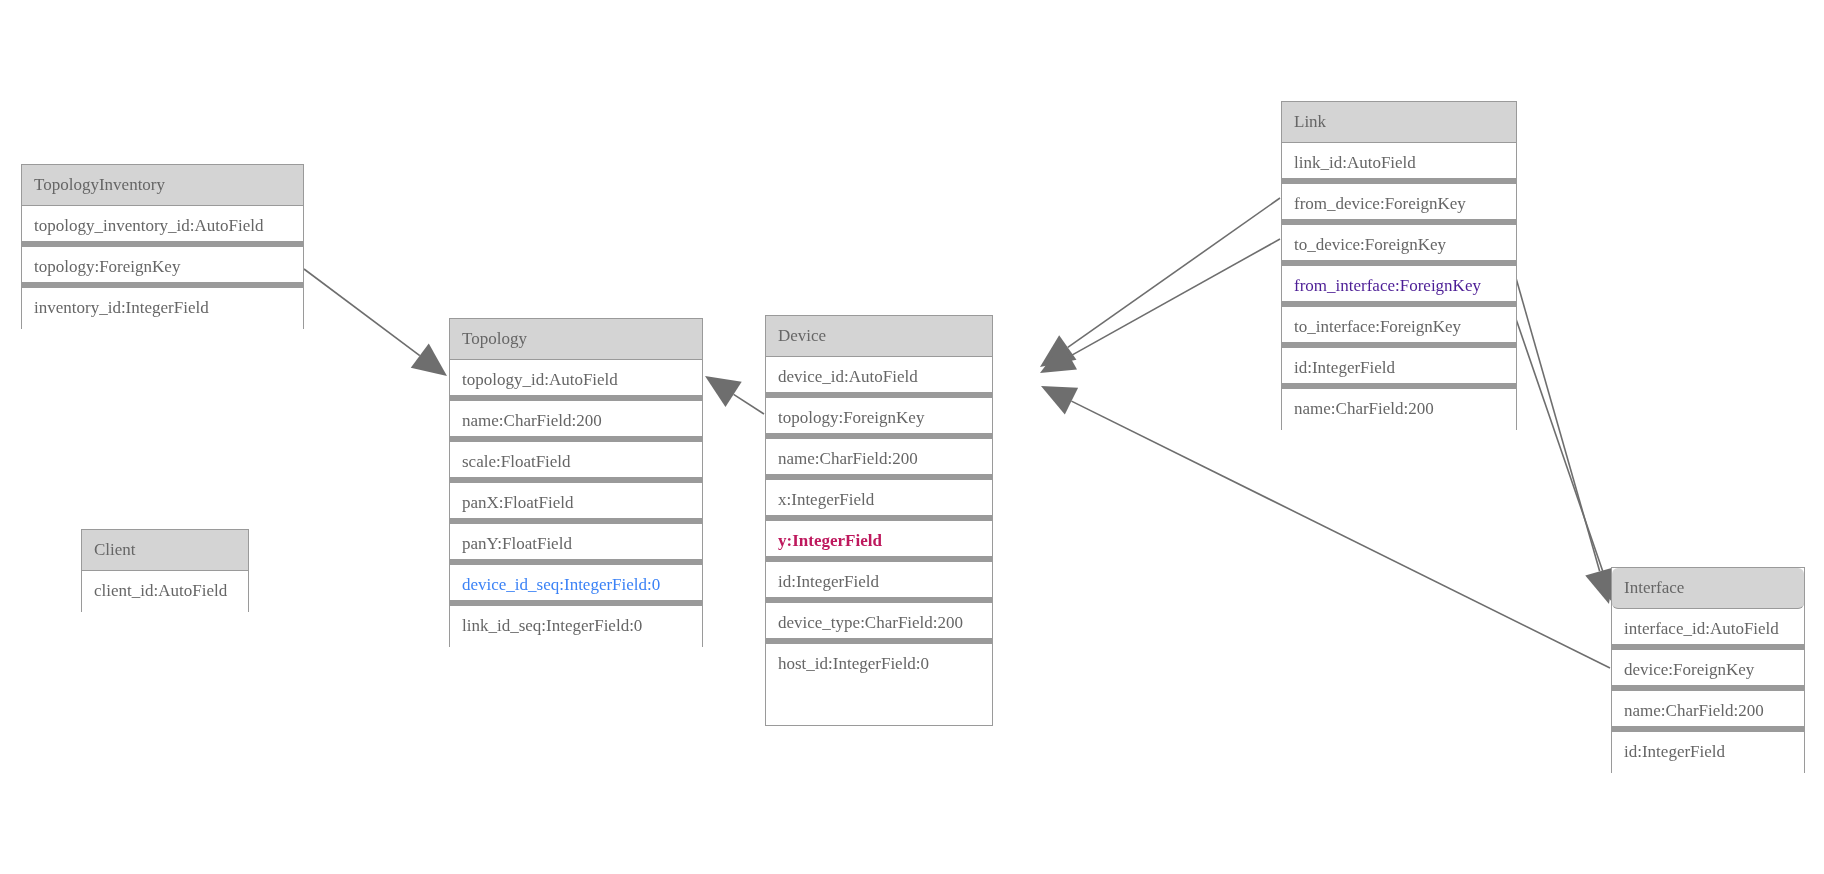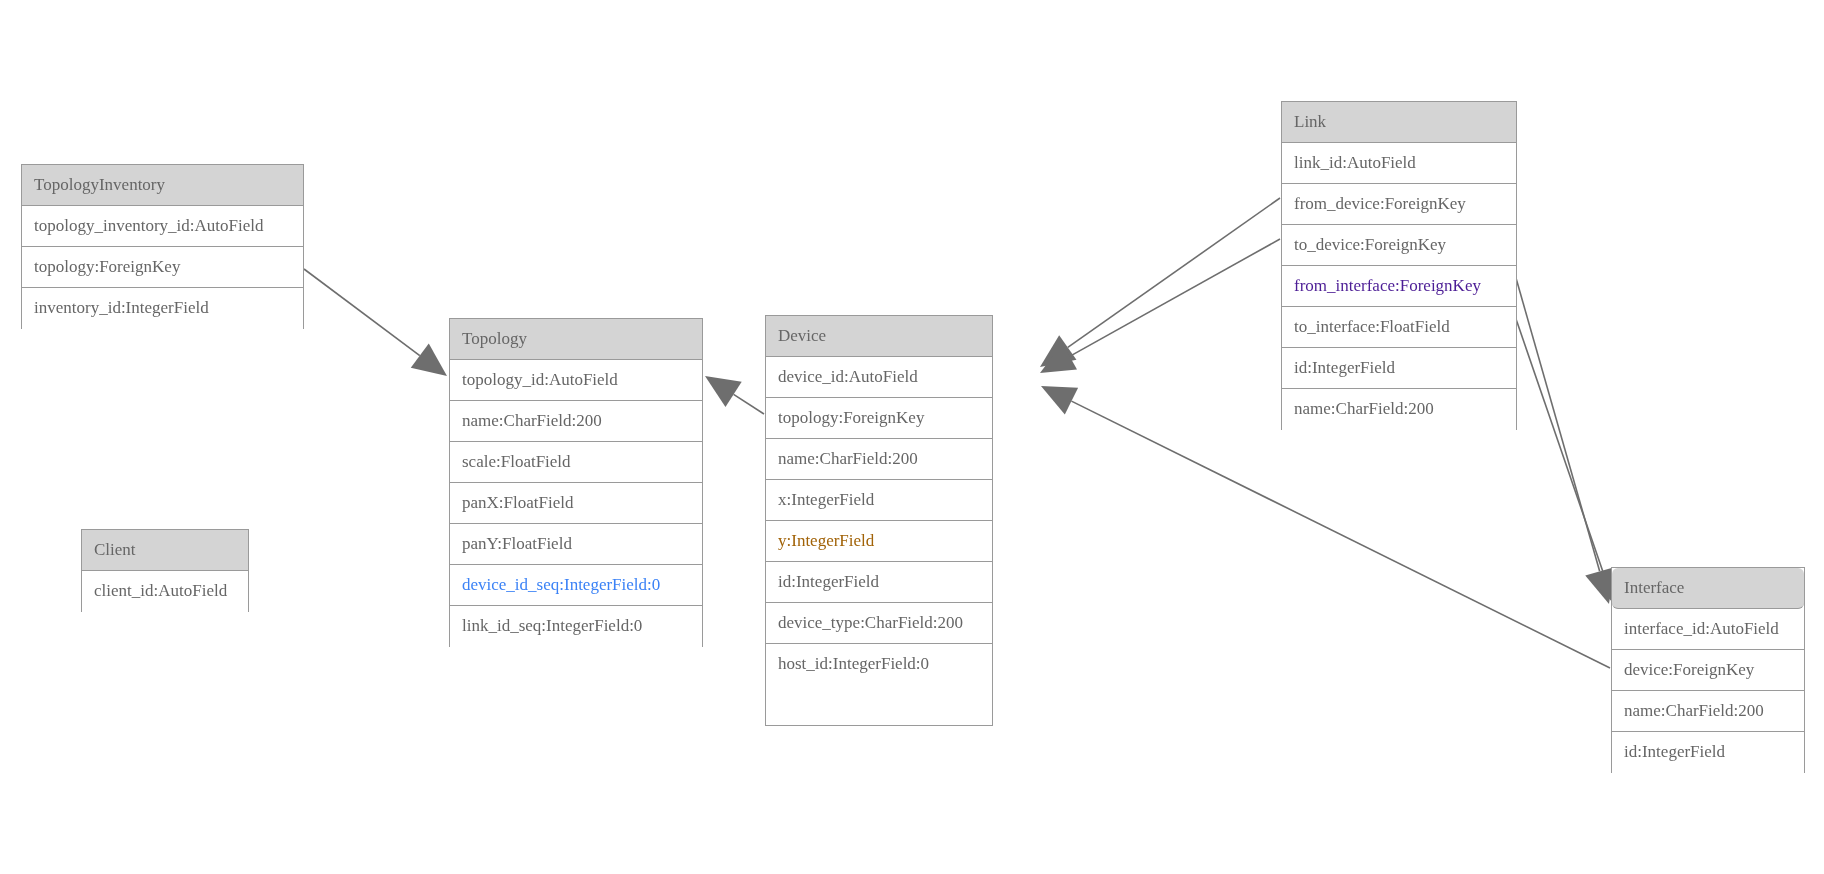--- a/index.html
+++ b/index.html
@@ -37,21 +37,21 @@
     color: #666666;
     font-size: 17px;
     line-height: 40px;
     height: 41px;
     padding: 0 0 0 12px;
     white-space: nowrap;
     overflow: hidden;
   }
   .entity-field {
     box-sizing: border-box;
-    border-bottom: 1px solid #ef4444;
+    border-bottom: 6px solid #ef4444;
     color: #666666;
     font-size: 17px;
     line-height: 40px;
     height: 41px;
     padding: 0 10px 0 12px;
     background: #ffffff;
     white-space: nowrap;
     overflow: hidden;
   }
   .entity-field:last-child {
@@ -114,32 +114,32 @@
         <div class="entity-field" style="color: rgb(102, 102, 102); border-bottom-color: rgb(154, 154, 154);">panY:FloatField</div>
         <div class="entity-field" style="color: #3b82f6; border-bottom-color: rgb(154, 154, 154);">device_id_seq:IntegerField:0</div>
         <div class="entity-field" style="color: rgb(102, 102, 102); border-bottom-color: rgb(154, 154, 154);">link_id_seq:IntegerField:0</div>
       </div>
       <div class="entity" style="left: 765px; top: 315px; width: 228px; height: 411px; border-color: rgb(154, 154, 154);">
         <div class="entity-title" style="background: rgb(212, 212, 212); color: rgb(102, 102, 102); border-bottom-color: rgb(154, 154, 154);">Device</div>
         <div class="entity-field" style="color: rgb(102, 102, 102); border-bottom-color: rgb(154, 154, 154);">device_id:AutoField</div>
         <div class="entity-field" style="color: rgb(102, 102, 102); border-bottom-color: rgb(154, 154, 154);">topology:ForeignKey</div>
         <div class="entity-field" style="color: rgb(102, 102, 102); border-bottom-color: rgb(154, 154, 154);">name:CharField:200</div>
         <div class="entity-field" style="color: rgb(102, 102, 102); border-bottom-color: rgb(154, 154, 154);">x:IntegerField</div>
-        <div class="entity-field" style="color: #a16207; border-bottom-color: rgb(154, 154, 154);">y:IntegerField</div>
+        <div class="entity-field" style="color: #be185d; border-bottom-color: rgb(154, 154, 154); font-weight: bold;">y:IntegerField</div>
         <div class="entity-field" style="color: rgb(102, 102, 102); border-bottom-color: rgb(154, 154, 154);">id:IntegerField</div>
         <div class="entity-field" style="color: rgb(102, 102, 102); border-bottom-color: rgb(154, 154, 154);">device_type:CharField:200</div>
         <div class="entity-field" style="color: rgb(102, 102, 102); border-bottom-color: rgb(154, 154, 154);">host_id:IntegerField:0</div>
       </div>
       <div class="entity" style="left: 1281px; top: 101px; width: 236px; height: 329px; border-color: rgb(154, 154, 154);">
         <div class="entity-title" style="background: rgb(212, 212, 212); color: rgb(102, 102, 102); border-bottom-color: rgb(154, 154, 154);">Link</div>
         <div class="entity-field" style="color: rgb(102, 102, 102); border-bottom-color: rgb(154, 154, 154);">link_id:AutoField</div>
         <div class="entity-field" style="color: rgb(102, 102, 102); border-bottom-color: rgb(154, 154, 154);">from_device:ForeignKey</div>
         <div class="entity-field" style="color: rgb(102, 102, 102); border-bottom-color: rgb(154, 154, 154);">to_device:ForeignKey</div>
         <div class="entity-field" style="color: #4c1d95; border-bottom-color: rgb(154, 154, 154);">from_interface:ForeignKey</div>
-        <div class="entity-field" style="color: rgb(102, 102, 102); border-bottom-color: rgb(154, 154, 154);">to_interface:FloatField</div>
+        <div class="entity-field" style="color: rgb(102, 102, 102); border-bottom-color: rgb(154, 154, 154);">to_interface:ForeignKey</div>
         <div class="entity-field" style="color: rgb(102, 102, 102); border-bottom-color: rgb(154, 154, 154);">id:IntegerField</div>
         <div class="entity-field" style="color: rgb(102, 102, 102); border-bottom-color: rgb(154, 154, 154);">name:CharField:200</div>
       </div>
       <div class="entity" style="left: 1611px; top: 567px; width: 194px; height: 206px; border-color: rgb(154, 154, 154);">
         <div class="entity-title" style="background: rgb(212, 212, 212); color: rgb(102, 102, 102); border-bottom-color: rgb(154, 154, 154); border-radius: 6px;">Interface</div>
         <div class="entity-field" style="color: rgb(102, 102, 102); border-bottom-color: rgb(154, 154, 154);">interface_id:AutoField</div>
         <div class="entity-field" style="color: rgb(102, 102, 102); border-bottom-color: rgb(154, 154, 154);">device:ForeignKey</div>
         <div class="entity-field" style="color: rgb(102, 102, 102); border-bottom-color: rgb(154, 154, 154);">name:CharField:200</div>
         <div class="entity-field" style="color: rgb(102, 102, 102); border-bottom-color: rgb(154, 154, 154);">id:IntegerField</div>
       </div>

